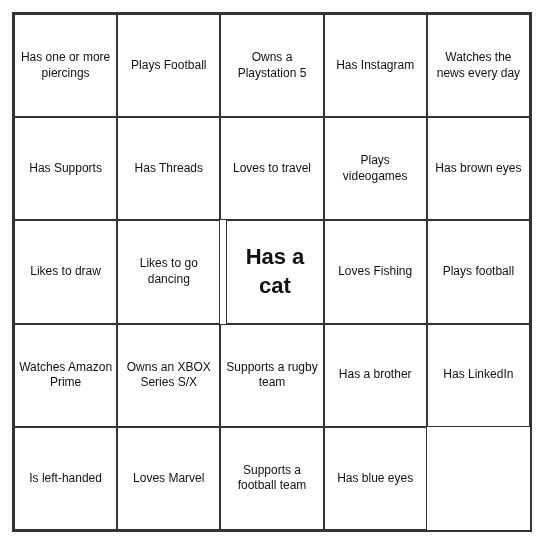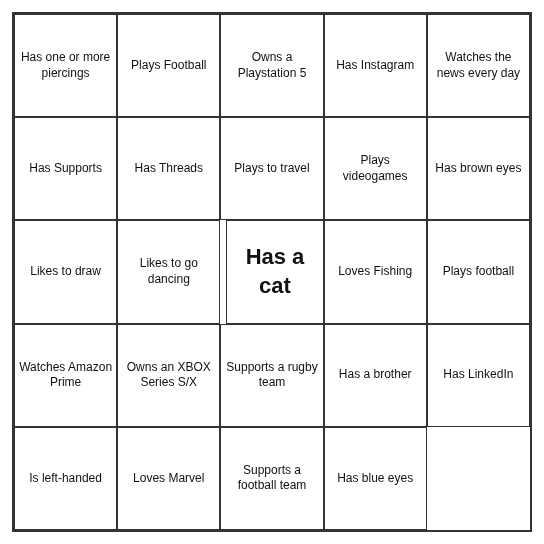--- a/index.html
+++ b/index.html
@@ -45,21 +45,21 @@
 <body>
 
 <div class="bingo-grid">
 <div class="bingo-cell">Has one or more piercings</div>
     <div class="bingo-cell">Plays Football</div>
     <div class="bingo-cell">Owns a Playstation 5</div>
     <div class="bingo-cell">Has Instagram</div>
     <div class="bingo-cell">Watches the news every day</div>
     <div class="bingo-cell">Has Supports</div>
     <div class="bingo-cell">Has Threads</div>
-    <div class="bingo-cell">Plays to travel</div>
+    <div class="bingo-cell">Loves to travel</div>
     <div class="bingo-cell">Plays videogames</div>
     <div class="bingo-cell">Has brown eyes</div>
     <div class="bingo-cell">Likes to draw</div>
     <div class="bingo-cell">Likes to go dancing</div>
     <div class="bingo-cell large-text">Has a cat</div>
     <div class="bingo-cell">Loves Fishing</div>
     <div class="bingo-cell">Plays football</div>
     <div class="bingo-cell">Watches Amazon Prime</div>
     <div class="bingo-cell">Owns an XBOX Series S/X</div>
     <div class="bingo-cell">Supports a rugby team</div>

